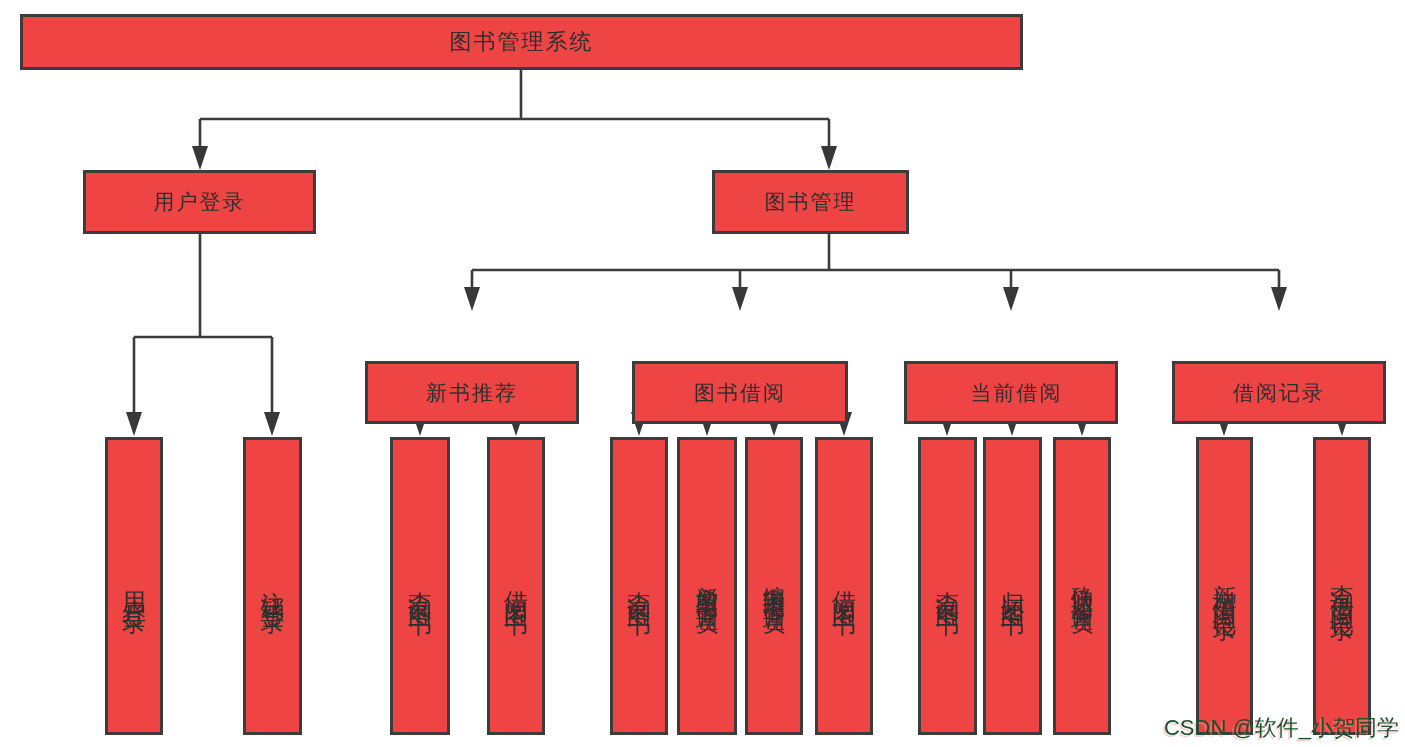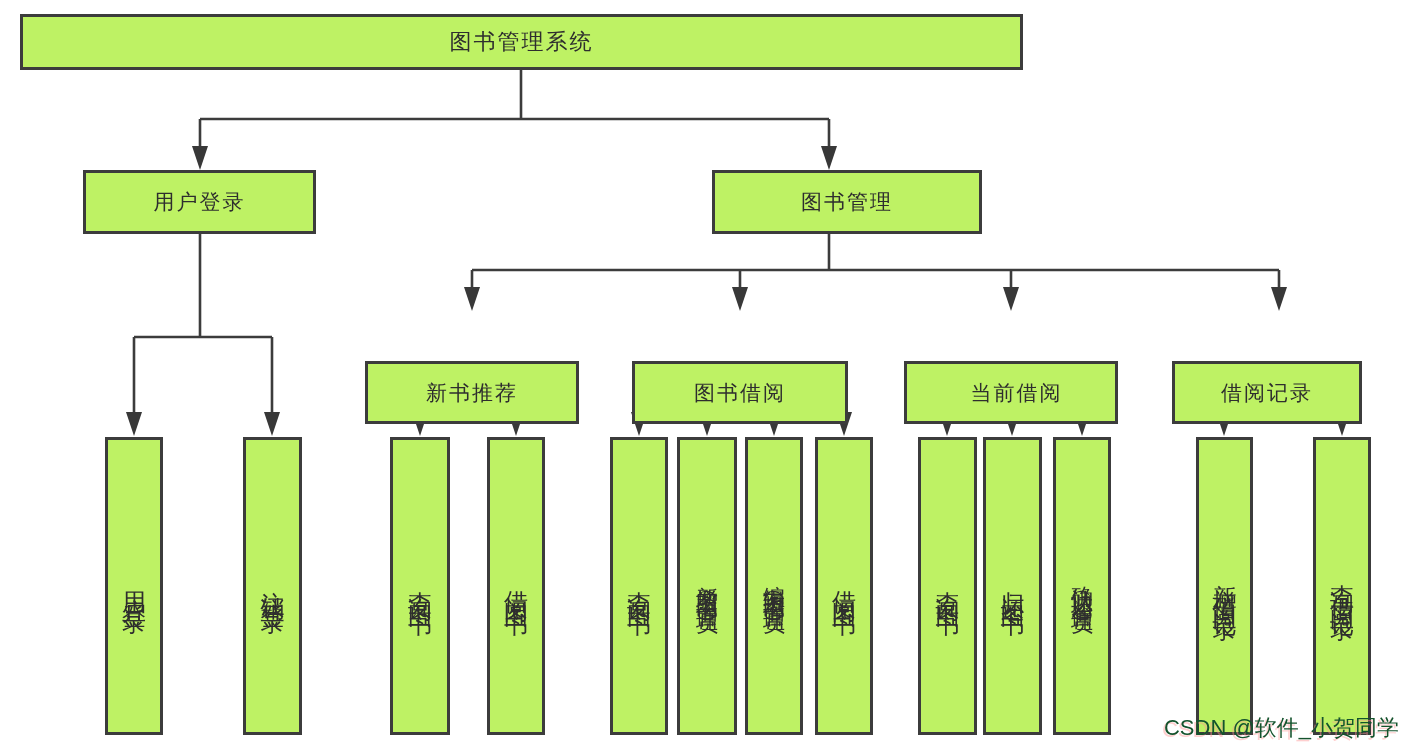--- a/index.html
+++ b/index.html
@@ -24,43 +24,43 @@
     stroke-width: 2.6;
     fill: none;
   }
   svg.connectors polygon {
     fill: #383838;
     stroke: none;
   }
 
   .node {
     position: absolute;
-    background: #bef264;
+    background: #ef4444;
     border: 3px solid #3c3c3c;
     display: flex;
     align-items: center;
     justify-content: center;
     color: #2e2e2e;
   }
 
   .node.h {
     font-size: 21px;
     letter-spacing: 2px;
     white-space: nowrap;
   }
 
   .node.root  { left: 20px;  top: 14px;  width: 1003px; height: 56px; font-size: 22px; }
   .node.lv2a  { left: 83px;  top: 170px; width: 233px;  height: 64px; }
-  .node.lv2b  { left: 712px; top: 170px; width: 270px;  height: 64px; }
+  .node.lv2b  { left: 712px; top: 170px; width: 197px;  height: 64px; }
 
   .node.lv3   { top: 313px; height: 63px; margin-top: 48px; }
   .node.lv3a  { left: 365px;  width: 214px; }
   .node.lv3b  { left: 632px;  width: 216px; }
   .node.lv3c  { left: 904px;  width: 214px; padding-left: 11px; }
-  .node.lv3d  { left: 1172px; width: 190px; }
+  .node.lv3d  { left: 1172px; width: 214px; }
 
   .node.leaf {
     top: 437px;
     height: 298px;
     writing-mode: vertical-rl;
     font-size: 24px;
     letter-spacing: 7px;
     line-height: 1;
   }
   .node.leaf.long {

